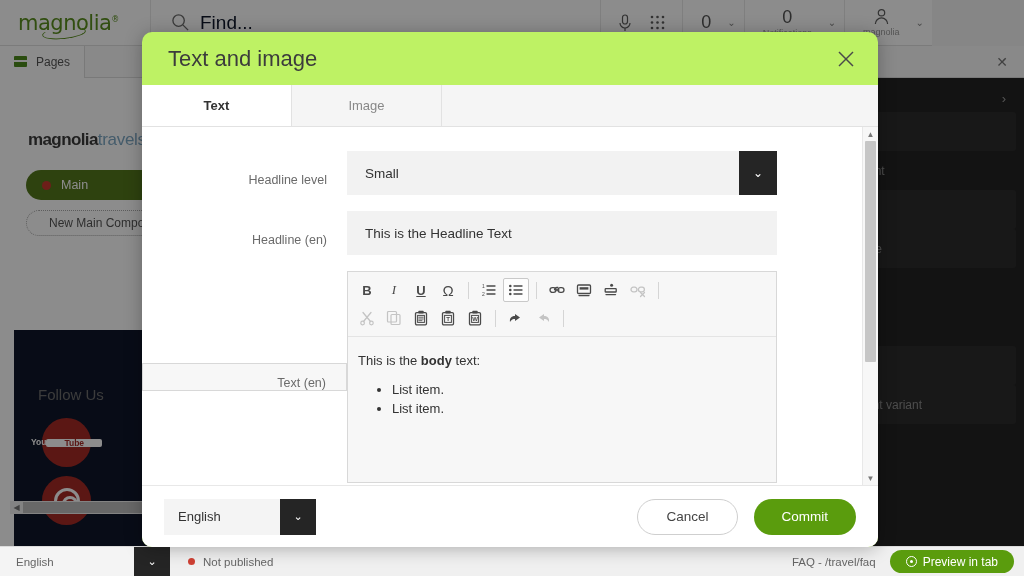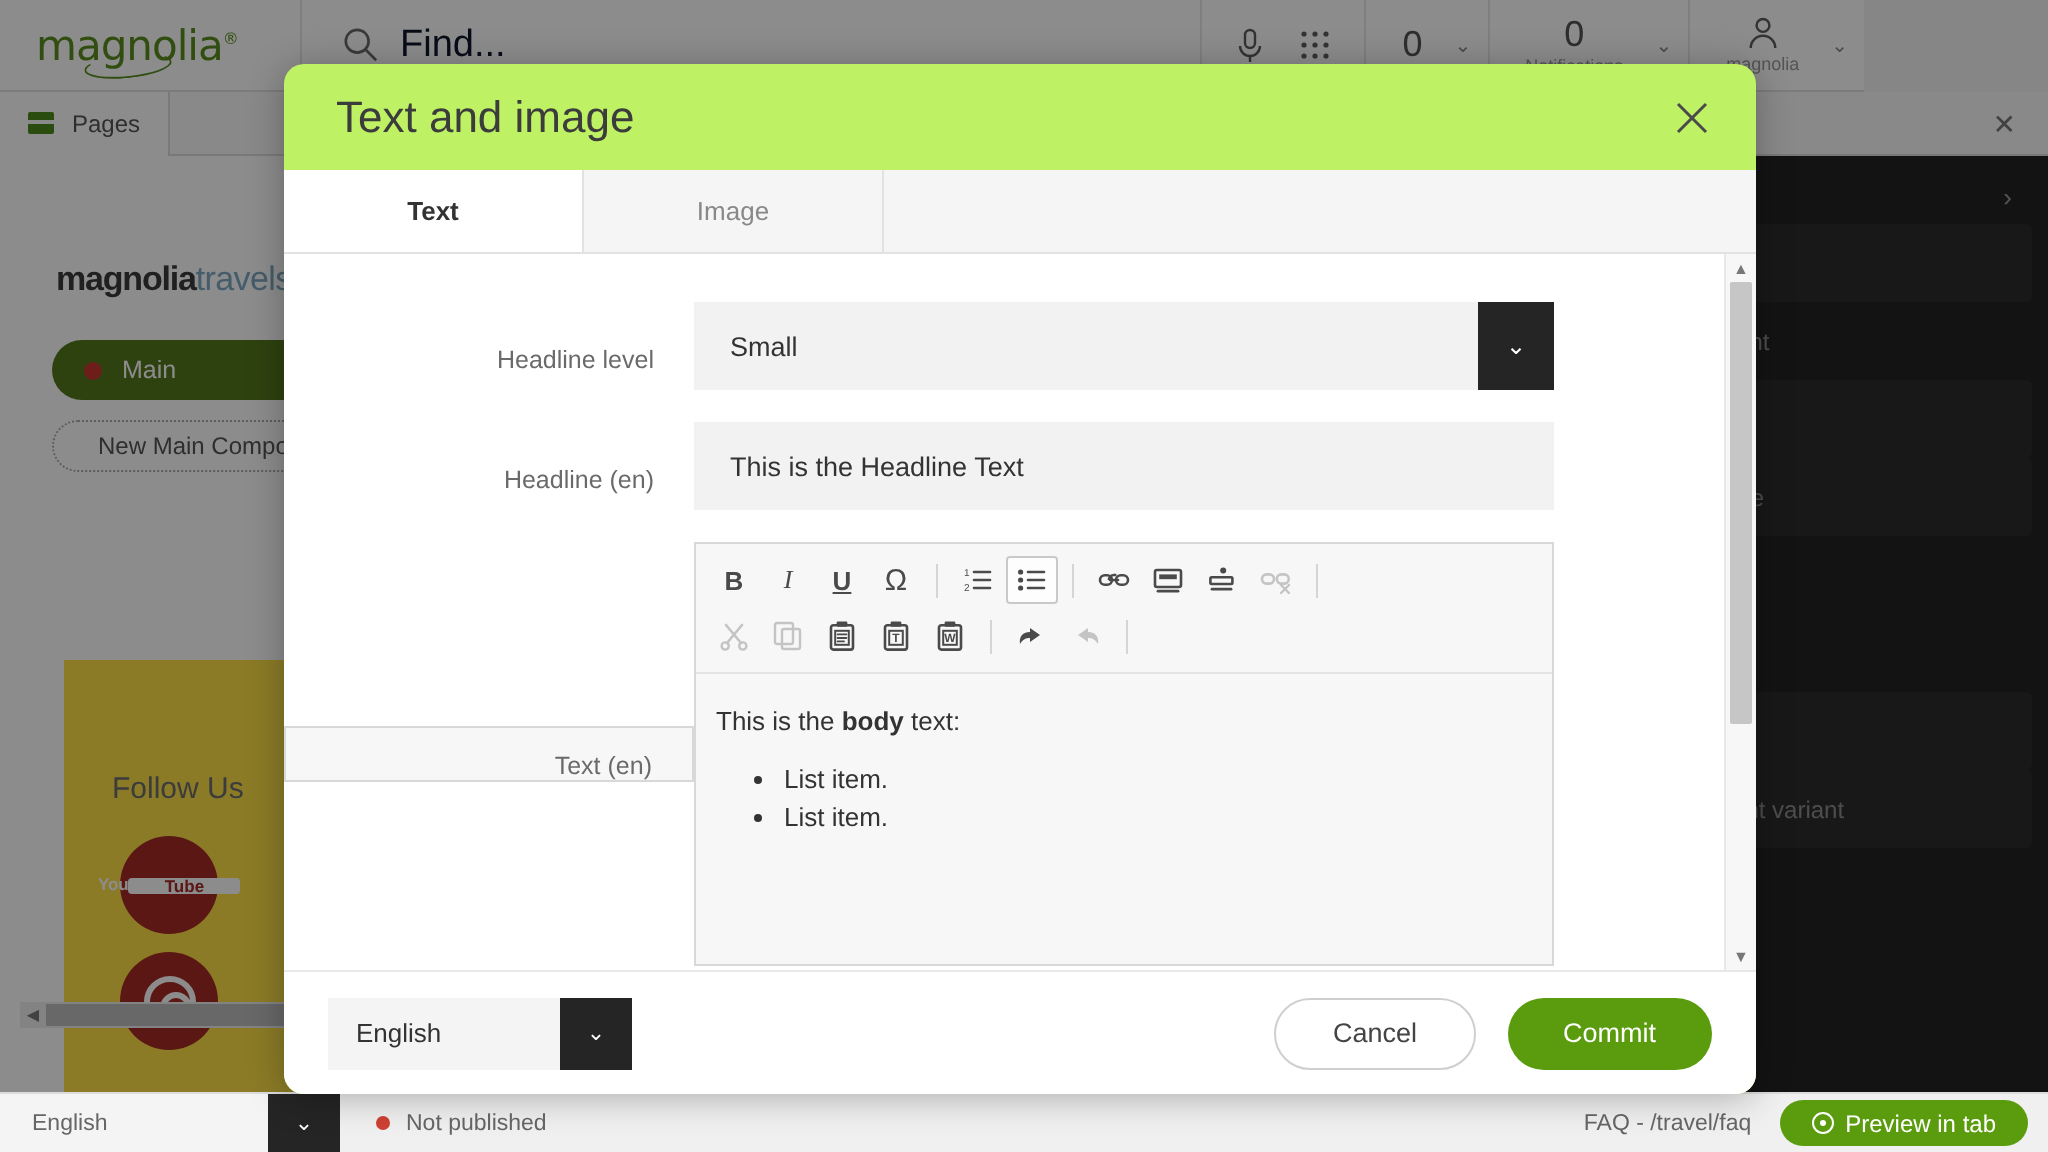--- a/index.html
+++ b/index.html
@@ -74,21 +74,21 @@
     position: absolute; left: 26px; top: 92px; height: 30px; width: 420px;
     background: #54781d; border-radius: 15px; display: flex; align-items: center;
     gap: 10px; padding-left: 16px; color: #fff; font-size: 12.5px;
   }
   .red-dot { width: 9px; height: 9px; border-radius: 50%; background: #c7372f; }
   .new-comp-btn {
     position: absolute; left: 26px; top: 132px; height: 26px; width: 420px;
     border: 1.5px dotted #aaa; border-radius: 13px; display: flex; align-items: center;
     justify-content: flex-start; padding-left: 22px; font-size: 12px; color: #555;
   }
-  .follow-block { position: absolute; left: 32px; top: 252px; width: 135px; height: 230px; background: #fde047; }
+  .follow-block { position: absolute; left: 14px; top: 252px; width: 135px; height: 230px; background: #0f172a; }
   .follow-title { position: absolute; left: 24px; top: 56px; font-size: 15px; color: #6e6e6e; }
   .social {
     position: absolute; width: 49px; height: 49px; border-radius: 50%;
     background: #a62b26; color: #fff; display: flex; align-items: center; justify-content: center;
     flex-direction: row; font-size: 8.5px; font-weight: 700; line-height: 1.05;
   }
   .social.yt { left: 28px; top: 88px; }
   .social.rss { left: 28px; top: 146px; font-size: 20px; }
   .yt-tube { background: #fff; color: #a62b26; border-radius: 2px; padding: 0px 18px; margin-top: 1px; }
   .rss-rings { width: 26px; height: 26px; border-radius: 50%; border: 3px solid #fff; position: relative; }

